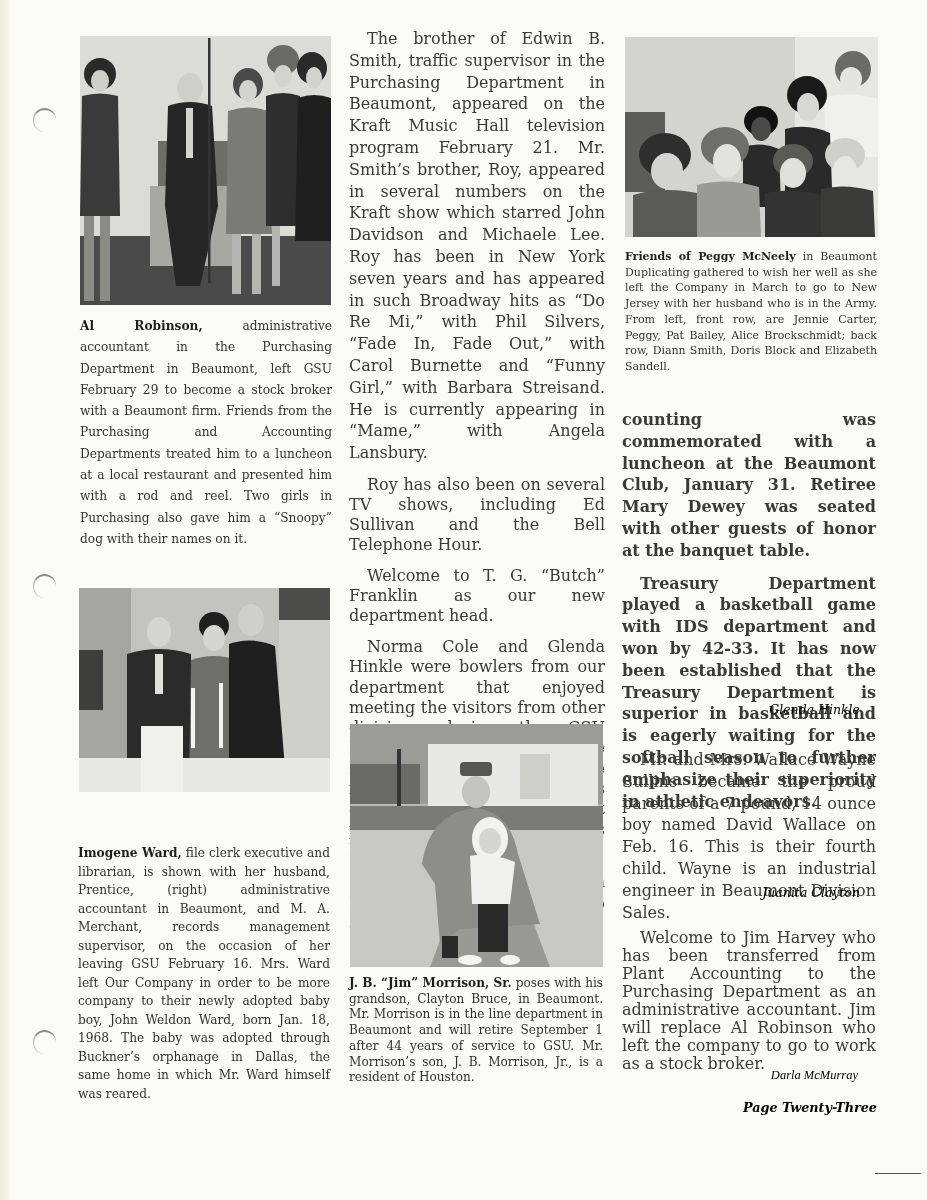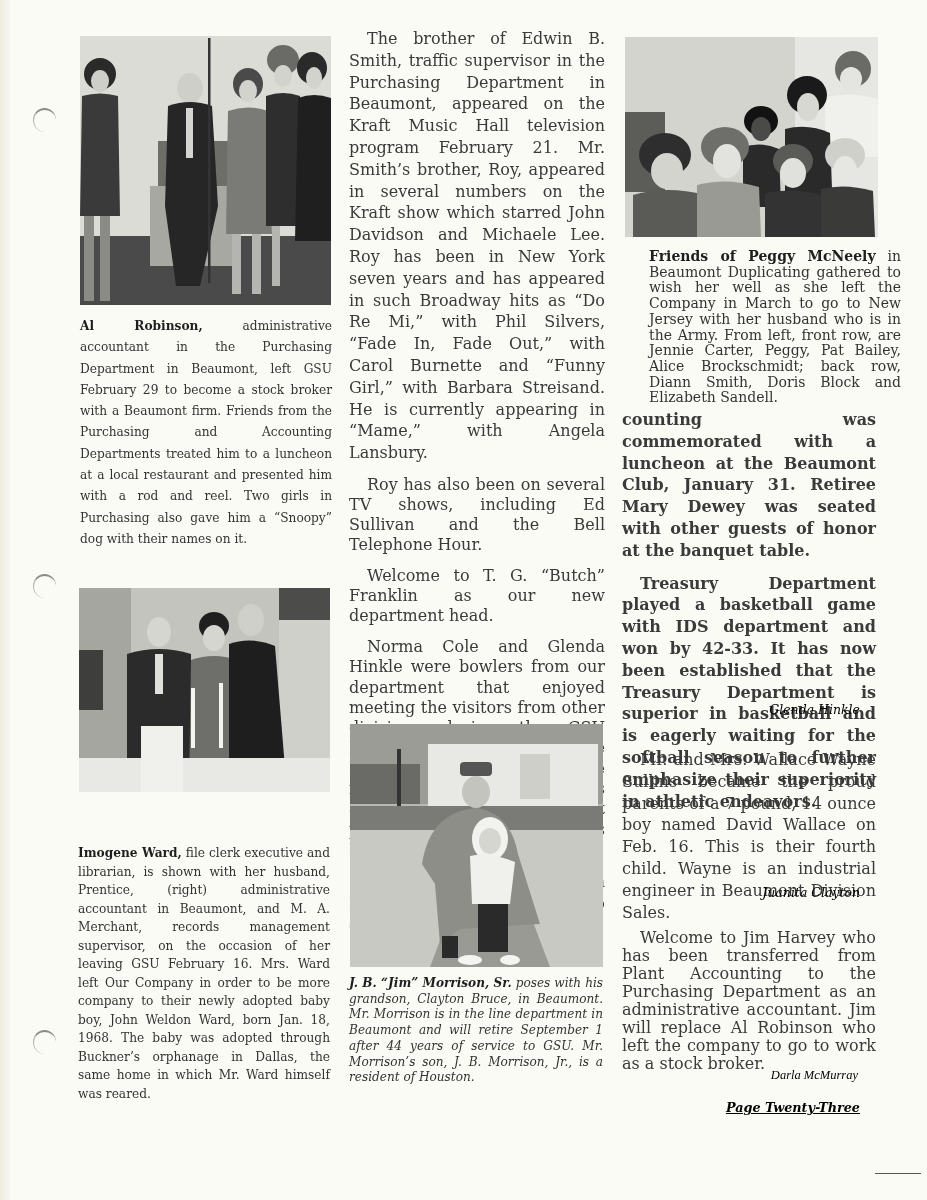--- a/index.html
+++ b/index.html
@@ -146,21 +146,21 @@
 
     <ellipse cx="140" cy="115" rx="18" ry="22" fill="#f2f2ee"></ellipse>
     <ellipse cx="140" cy="117" rx="11" ry="13" fill="#d6d6d1"></ellipse>
     <path d="M120 132 Q140 128 165 138 L160 180 L122 180 Z" fill="#f0f0ec"></path>
     <rect x="128" y="180" width="30" height="48" fill="#2a2a2a"></rect>
     <ellipse cx="120" cy="236" rx="12" ry="5" fill="#f4f4f0"></ellipse>
     <ellipse cx="160" cy="236" rx="10" ry="5" fill="#f4f4f0"></ellipse>
   </svg>
 </div>
 
-<div class="cap" style="left:349px;top:976px;width:254px;line-height:15.7px;font-size:12.1px;font-style:italic;">
+<div class="cap" style="left:349px;top:976px;width:254px;line-height:15.7px;font-size:12.1px;">
   <b>J. B. “Jim” Morrison, Sr.</b><span> poses with his grandson, Clayton Bruce, in Beaumont. Mr. Morrison is in the line department in Beaumont and will retire September 1 after 44 years of service to GSU. Mr. Morrison’s son, J. B. Morrison, Jr., is a resident of Houston.</span>
 </div>
 
 <div class="photo" style="left:625px;top:37px;width:253px;height:200px;">
   <svg width="253" height="200" viewBox="0 0 253 200">
     <rect width="253" height="200" fill="#d4d4cf"></rect>
     <rect x="170" y="0" width="83" height="200" fill="#e6e6e2"></rect>
     <rect x="0" y="75" width="40" height="80" fill="#5c5c58"></rect>
 
     <ellipse cx="228" cy="32" rx="18" ry="18" fill="#6a6a66"></ellipse>
@@ -181,35 +181,35 @@
     <path d="M72 148 Q102 140 134 150 L136 200 L72 200 Z" fill="#9a9a95"></path>
     <ellipse cx="168" cy="124" rx="20" ry="17" fill="#5a5a56"></ellipse>
     <ellipse cx="168" cy="136" rx="13" ry="15" fill="#e0e0dc"></ellipse>
     <path d="M140 156 Q168 150 196 158 L198 200 L140 200 Z" fill="#333"></path>
     <ellipse cx="220" cy="118" rx="20" ry="17" fill="#d0d0cb"></ellipse>
     <ellipse cx="220" cy="134" rx="12" ry="15" fill="#e6e6e2"></ellipse>
     <path d="M196 152 Q220 146 248 154 L250 200 L196 200 Z" fill="#3a3a38"></path>
   </svg>
 </div>
 
-<div class="cap" style="left:625px;top:249px;width:252px;line-height:15.7px;font-size:14px;margin-left:24px;">
+<div class="cap" style="left:625px;top:249px;width:252px;line-height:15.7px;font-size:11px;">
   <b>Friends of Peggy McNeely</b><span> in Beaumont Duplicating gathered to wish her well as she left the Company in March to go to New Jersey with her husband who is in the Army. From left, front row, are Jennie Carter, Peggy, Pat Bailey, Alice Brockschmidt; back row, Diann Smith, Doris Block and Elizabeth Sandell.</span>
 </div>
 
 <div class="txt" style="left:622px;top:409px;width:254px;font-weight:bold;">
   <p style="text-indent:0;line-height:21.8px">counting was commemorated with a luncheon at the Beaumont Club, January 31. Retiree Mary Dewey was seated with other guests of honor at the banquet table.</p>
   <p style="line-height:21.8px">Treasury Department played a basketball game with IDS department and won by 42-33. It has now been established that the Treasury Department is superior in basketball and is eagerly waiting for the softball season to further emphasize their superiority in athletic endeavors.</p>
 </div>
 <div class="sig" style="left:700px;top:702px;width:160px;">Glenda Hinkle</div>
 
 <div class="txt" style="left:622px;top:749px;width:254px;">
   <p style="line-height:21.8px">Mr. and Mrs. Wallace Wayne Sullins became the proud parents of a 7 pound, 14 ounce boy named David Wallace on Feb. 16. This is their fourth child. Wayne is an industrial engineer in Beaumont Division Sales.</p>
 </div>
 <div class="sig" style="left:700px;top:885px;width:160px;">Juanita Clayton</div>
 
 <div class="txt" style="left:622px;top:929px;width:254px;">
   <p style="line-height:18px">Welcome to Jim Harvey who has been transferred from Plant Accounting to the Purchasing Department as an administrative accountant. Jim will replace Al Robinson who left the company to go to work as a stock broker.</p>
 </div>
 <div class="sig" style="left:700px;top:1068px;width:158px;font-family:Liberation Serif, serif;">Darla McMurray</div>
 
-<div class="sig" style="left:688px;top:1100px;width:172px;font-weight:bold;font-size:12.8px;text-decoration:underline;">Page Twenty-Three</div>
+<div class="sig" style="left:705px;top:1100px;width:172px;font-weight:bold;font-size:12.8px;">Page Twenty-Three</div>
 
 <div class="rule"></div>
 
 </body></html>

